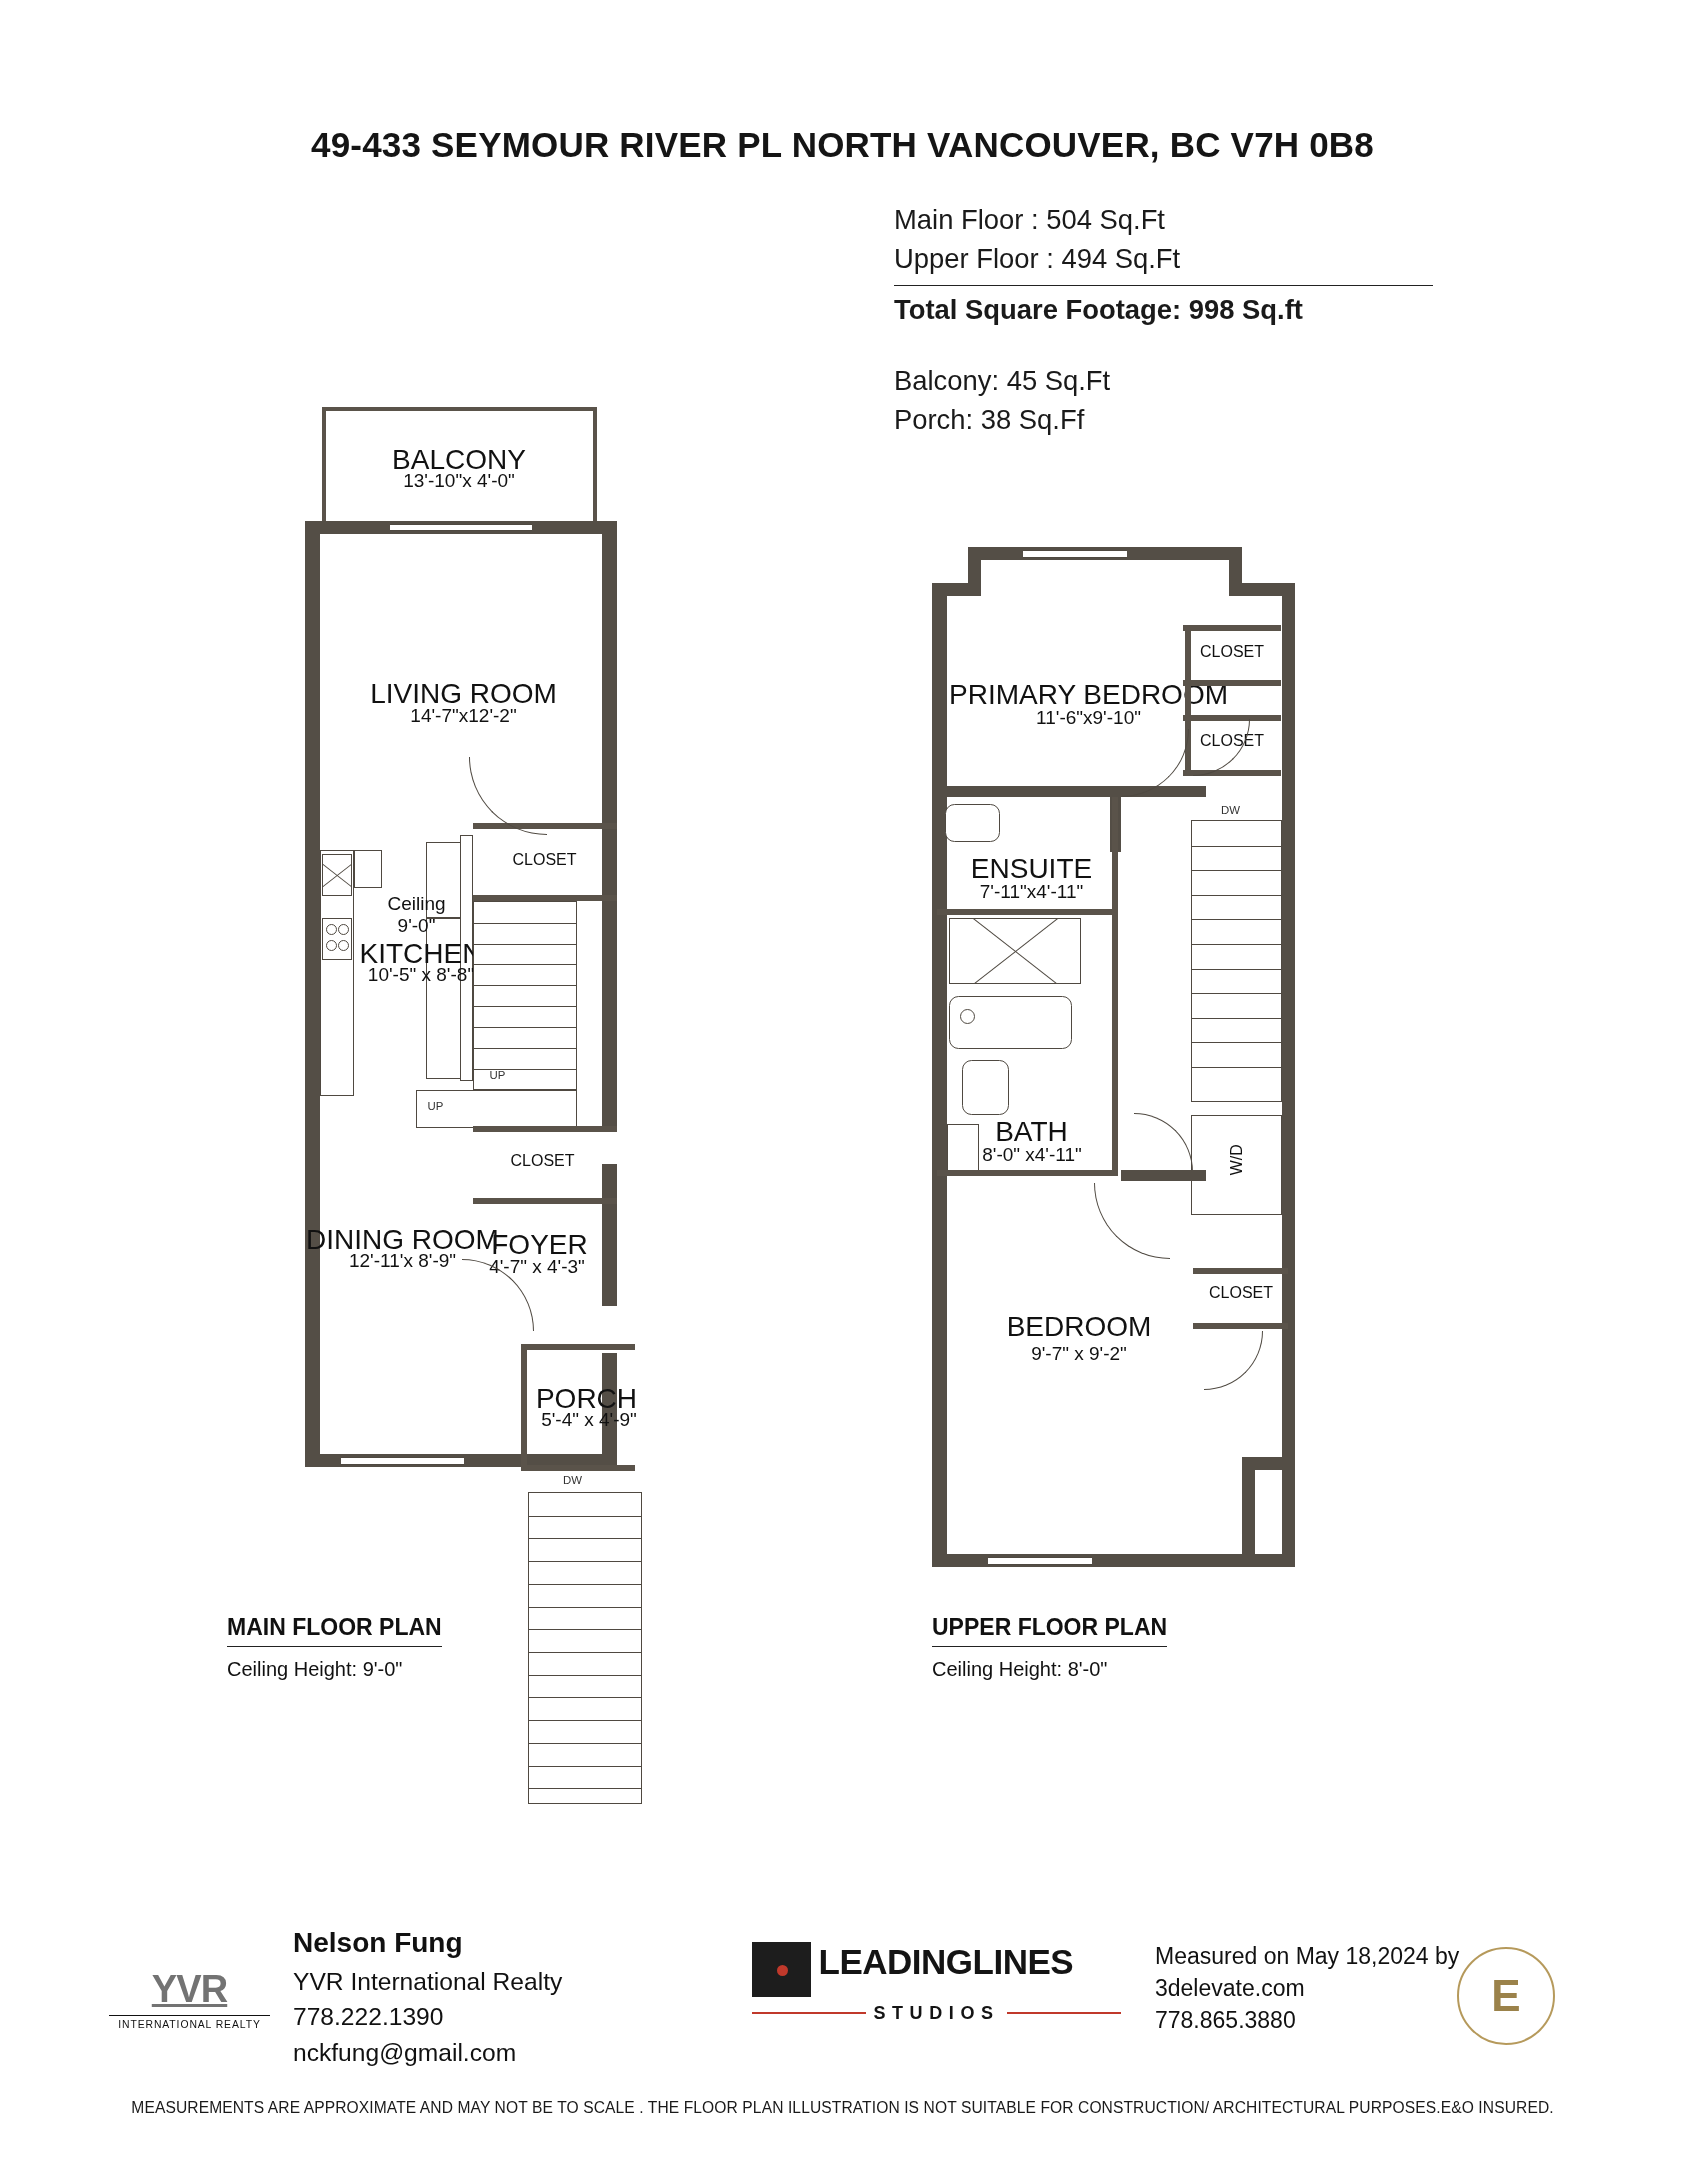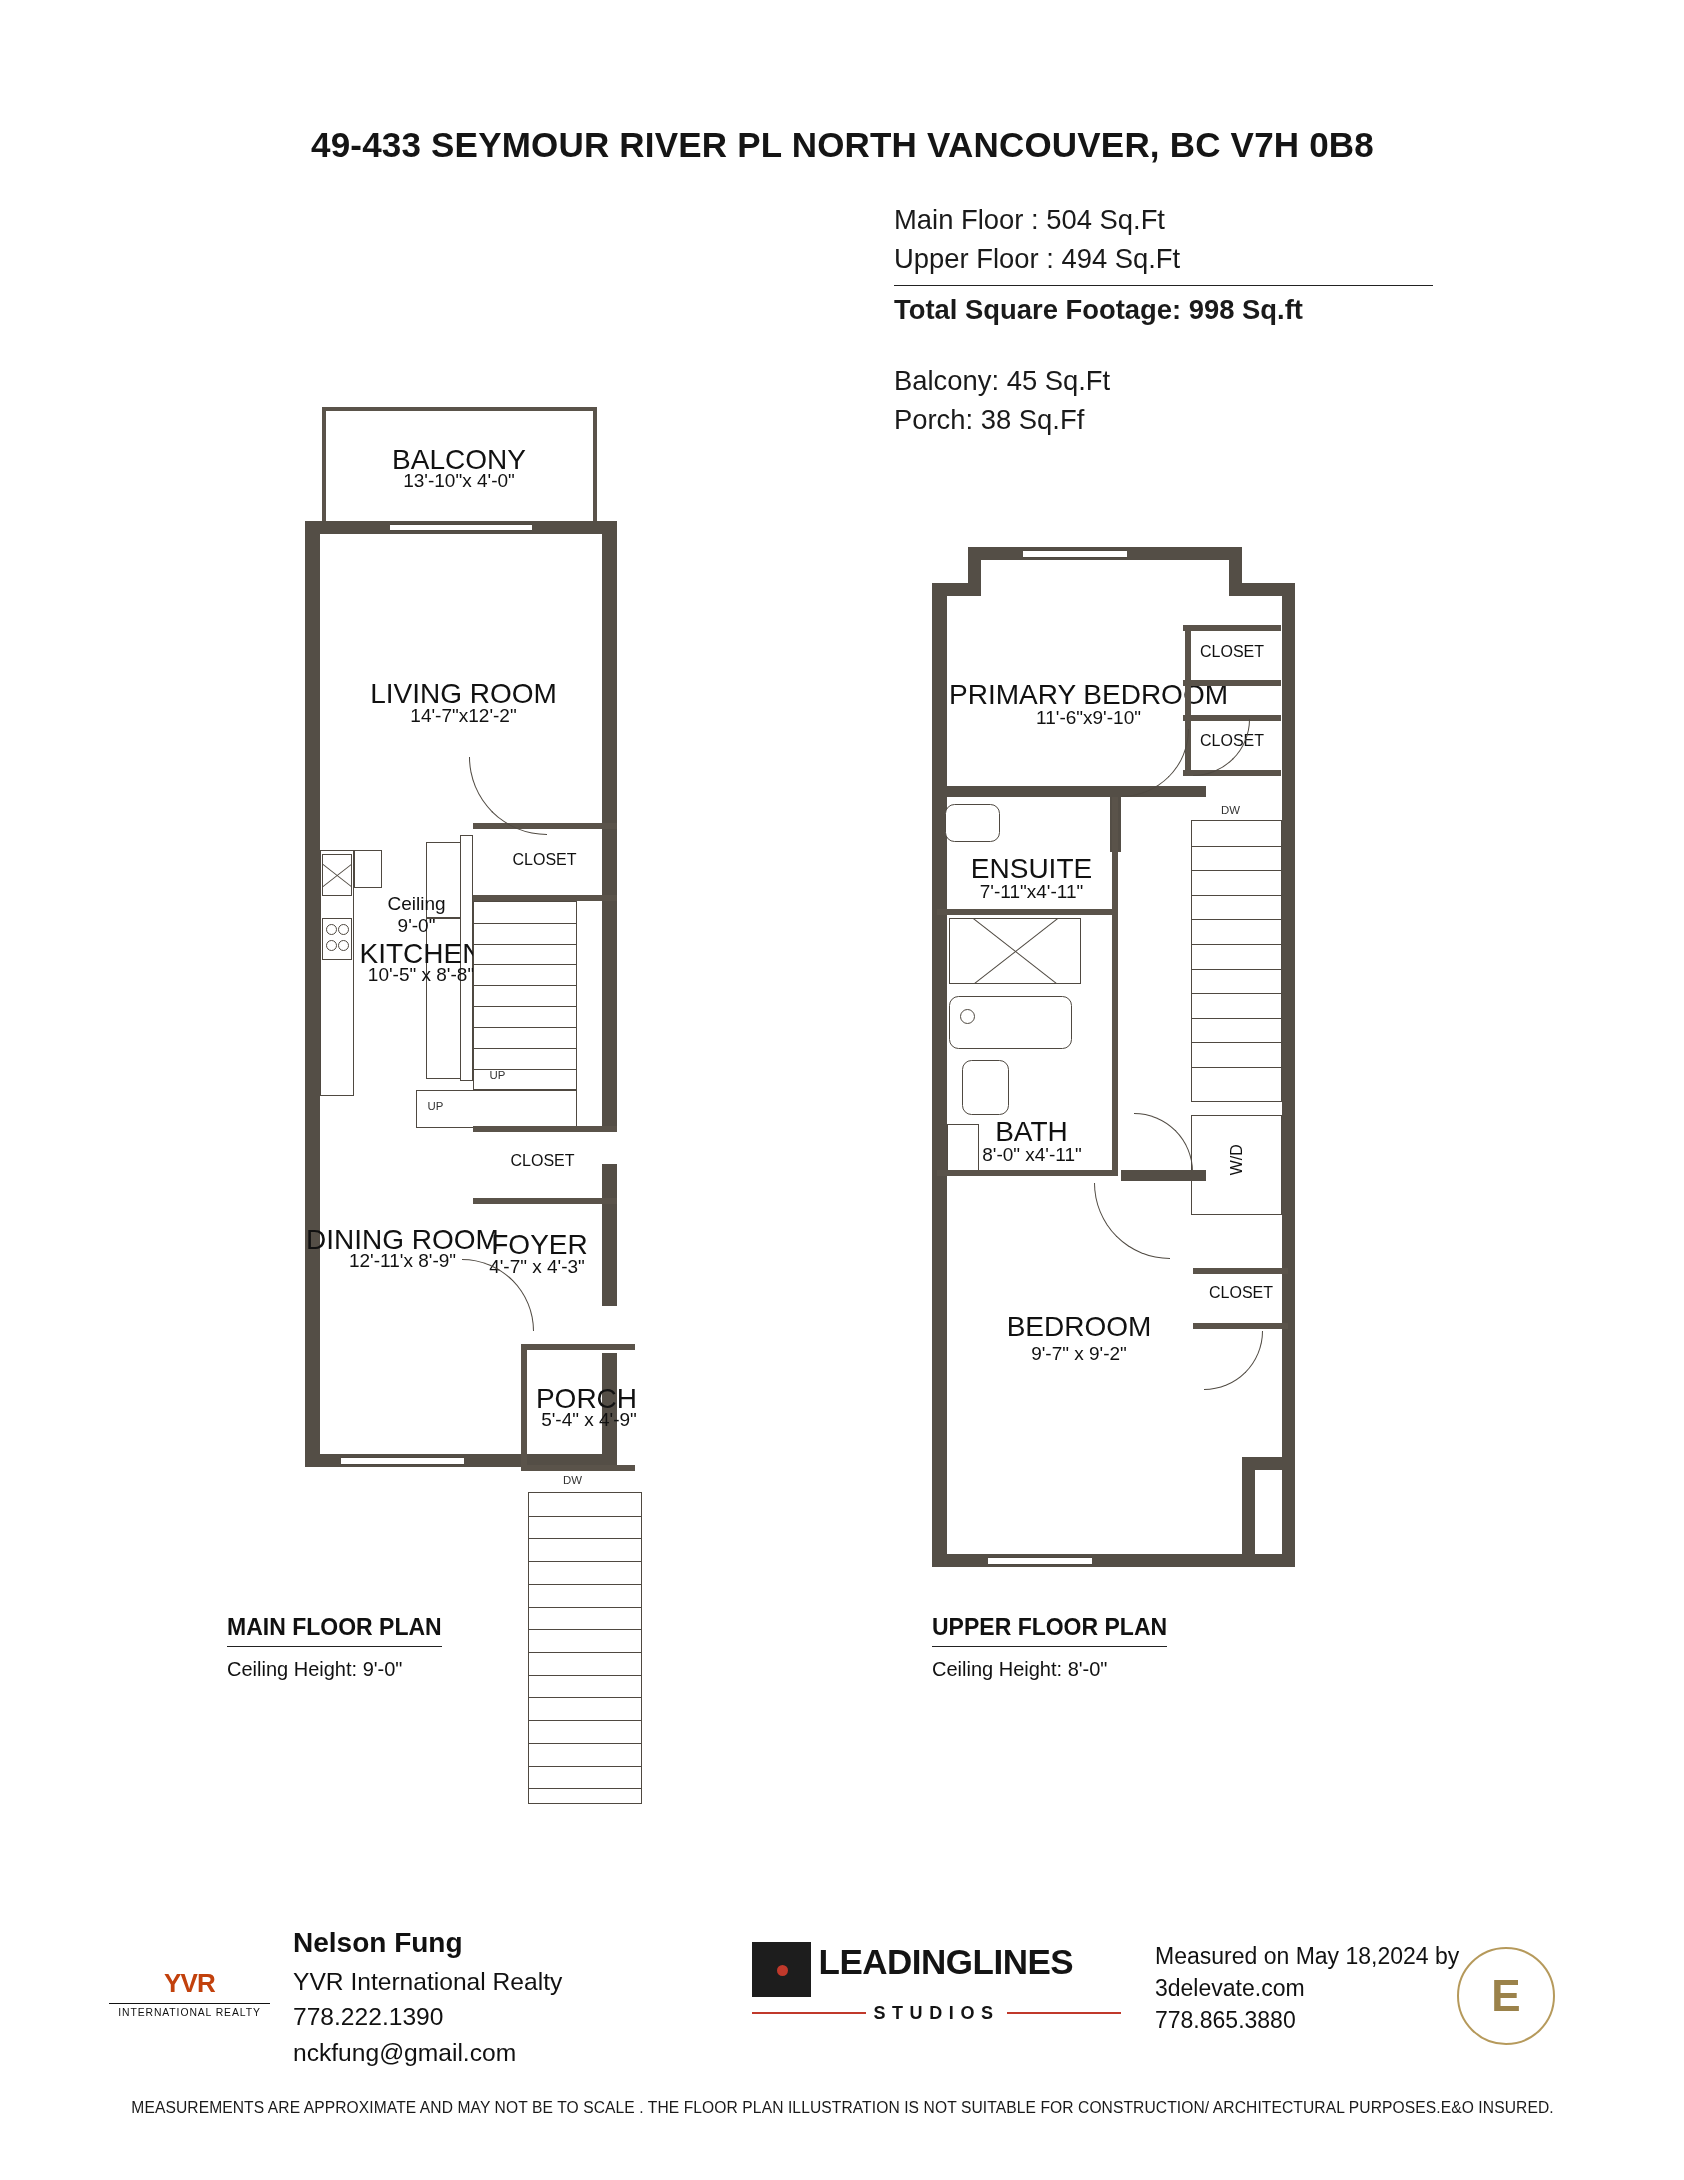--- a/index.html
+++ b/index.html
@@ -173,24 +173,25 @@
     height: 278px;
   }
   .yvr-logo {
     position: absolute;
     left: 95px;
     top: 66px;
     width: 189px;
     text-align: center;
   }
   .yvr-logo .yvr-main {
-    font-size: 26px;
+    font-size: 38px;
     font-weight: bold;
     letter-spacing: -0.9px;
-    color: #c2410c;
+    color: #737373;
+    text-decoration: underline;
   }
   .yvr-logo .yvr-rule {
     border-top: 1.9px solid #111;
     margin: 3.8px auto 2.8px auto;
     width: 161px;
   }
   .yvr-logo .yvr-sub {
     font-size: 10.4px;
     letter-spacing: 0.9px;
     color: #111;

